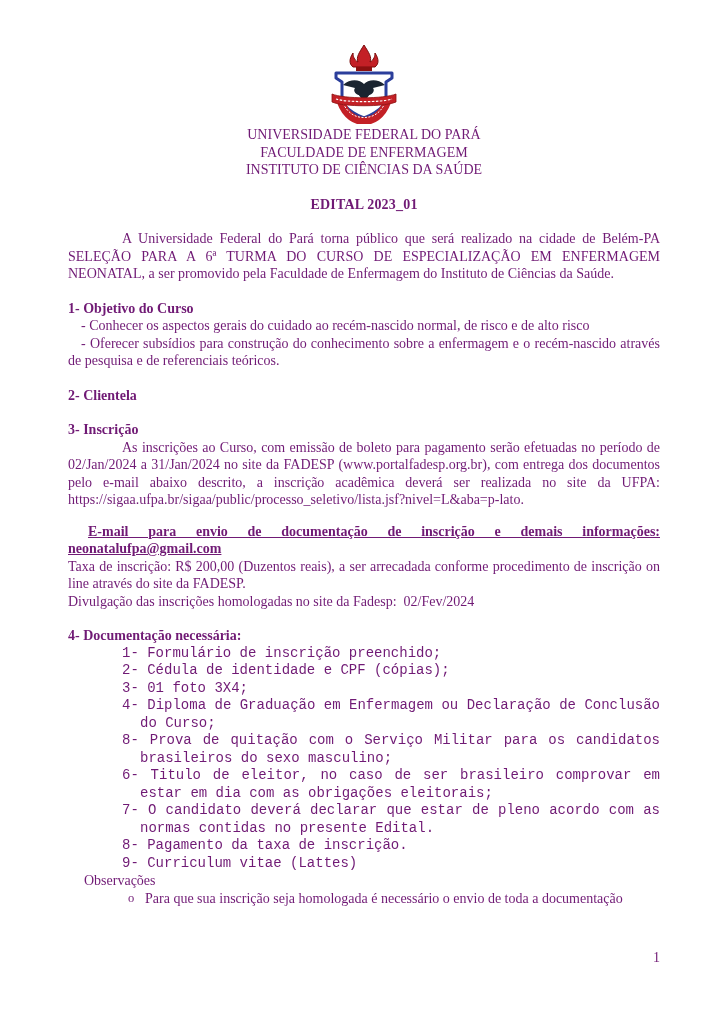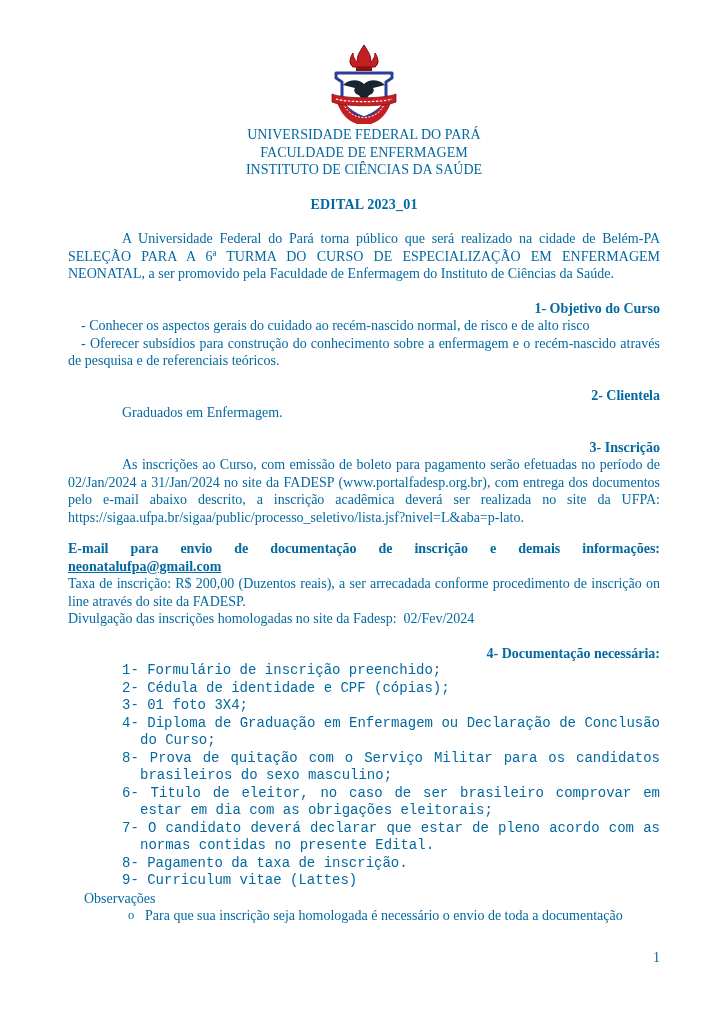--- a/index.html
+++ b/index.html
@@ -4,37 +4,37 @@
 <style>
   html,body { margin:0; padding:0; background:#e8e8e8; }
   .page {
     position:relative;
     width:724px; height:1024px;
     margin:0 auto;
     background:#ffffff;
     font-family:"Liberation Serif","DejaVu Serif",serif;
     font-size:14px;
     line-height:17.5px;
-    color:#0369a1;
+    color:#701a75;
     overflow:hidden;
     box-sizing:border-box;
   }
   .content { padding:0 64px 0 68px; }
   .logo-wrap { text-align:center; padding-top:44px; height:80px; }
   .doc-header { text-align:center; margin-top:2px; }
   .edital-title { text-align:center; font-weight:bold; margin-top:17px; letter-spacing:.2px; }
   .para { text-align:justify; }
   .indent { text-indent:54px; }
   .mt1 { margin-top:17px; }
   .mt-sm { margin-top:14px; }
-  .sec-title { font-weight:bold;text-align:right; }
+  .sec-title { font-weight:bold; }
   .dash-item { text-align:justify; text-indent:13px; }
   .email-label {
-    font-weight:bold; 
-    text-align:justify; text-align-last:justify;
+    font-weight:bold; text-decoration:underline;
+    text-align:justify; text-align-last:justify;margin-left:20px;
   }
   .email-address { font-weight:bold; text-decoration:underline; }
   .pre { white-space:pre-wrap; }
   .num-list { margin-left:54px; }
   .num-item { padding-left:18px; text-indent:-18px; text-align:justify;font-family:Liberation Mono, monospace; }
   .obs-label { margin-left:16px; }
   .obs-item { margin-left:60px; display:flex; }
   .obs-marker { flex:0 0 17px; font-size:12.5px; }
   .obs-text { flex:1; }
   .page-number { position:absolute; right:64px; bottom:58px; }
@@ -75,21 +75,20 @@
     <p class="para indent mt1" style="margin-bottom:0; margin-top:17px;">A Universidade Federal do Pará torna público que será realizado na cidade de Belém-PA SELEÇÃO PARA A 6ª TURMA DO CURSO DE ESPECIALIZAÇÃO EM ENFERMAGEM NEONATAL, a ser promovido pela Faculdade de Enfermagem do Instituto de Ciências da Saúde.</p>
 
     <div class="mt1">
       <div class="sec-title">1- Objetivo do Curso</div>
       <div class="dash-item">- Conhecer os aspectos gerais do cuidado ao recém-nascido normal, de risco e de alto risco</div>
       <div class="dash-item">- Oferecer subsídios para construção do conhecimento sobre a enfermagem e o recém-nascido através de pesquisa e de referenciais teóricos.</div>
     </div>
 
     <div class="mt1">
       <div class="sec-title">2- Clientela</div>
-      <div class="indent">Graduados em Enfermagem.</div>
     </div>
 
     <div class="mt1">
       <div class="sec-title">3- Inscrição</div>
       <div class="para indent">As inscrições ao Curso, com emissão de boleto para pagamento serão efetuadas no período de 02/Jan/2024 a 31/Jan/2024 no site da FADESP (www.portalfadesp.org.br), com entrega dos documentos pelo e-mail abaixo descrito, a inscrição acadêmica deverá ser realizada no site da UFPA: https://sigaa.ufpa.br/sigaa/public/processo_seletivo/lista.jsf?nivel=L&amp;aba=p-lato.</div>
     </div>
 
     <div class="mt-sm">
       <div class="email-label">E-mail para envio de documentação de inscrição e demais informações:</div>
       <div class="email-address">neonatalufpa@gmail.com</div>

